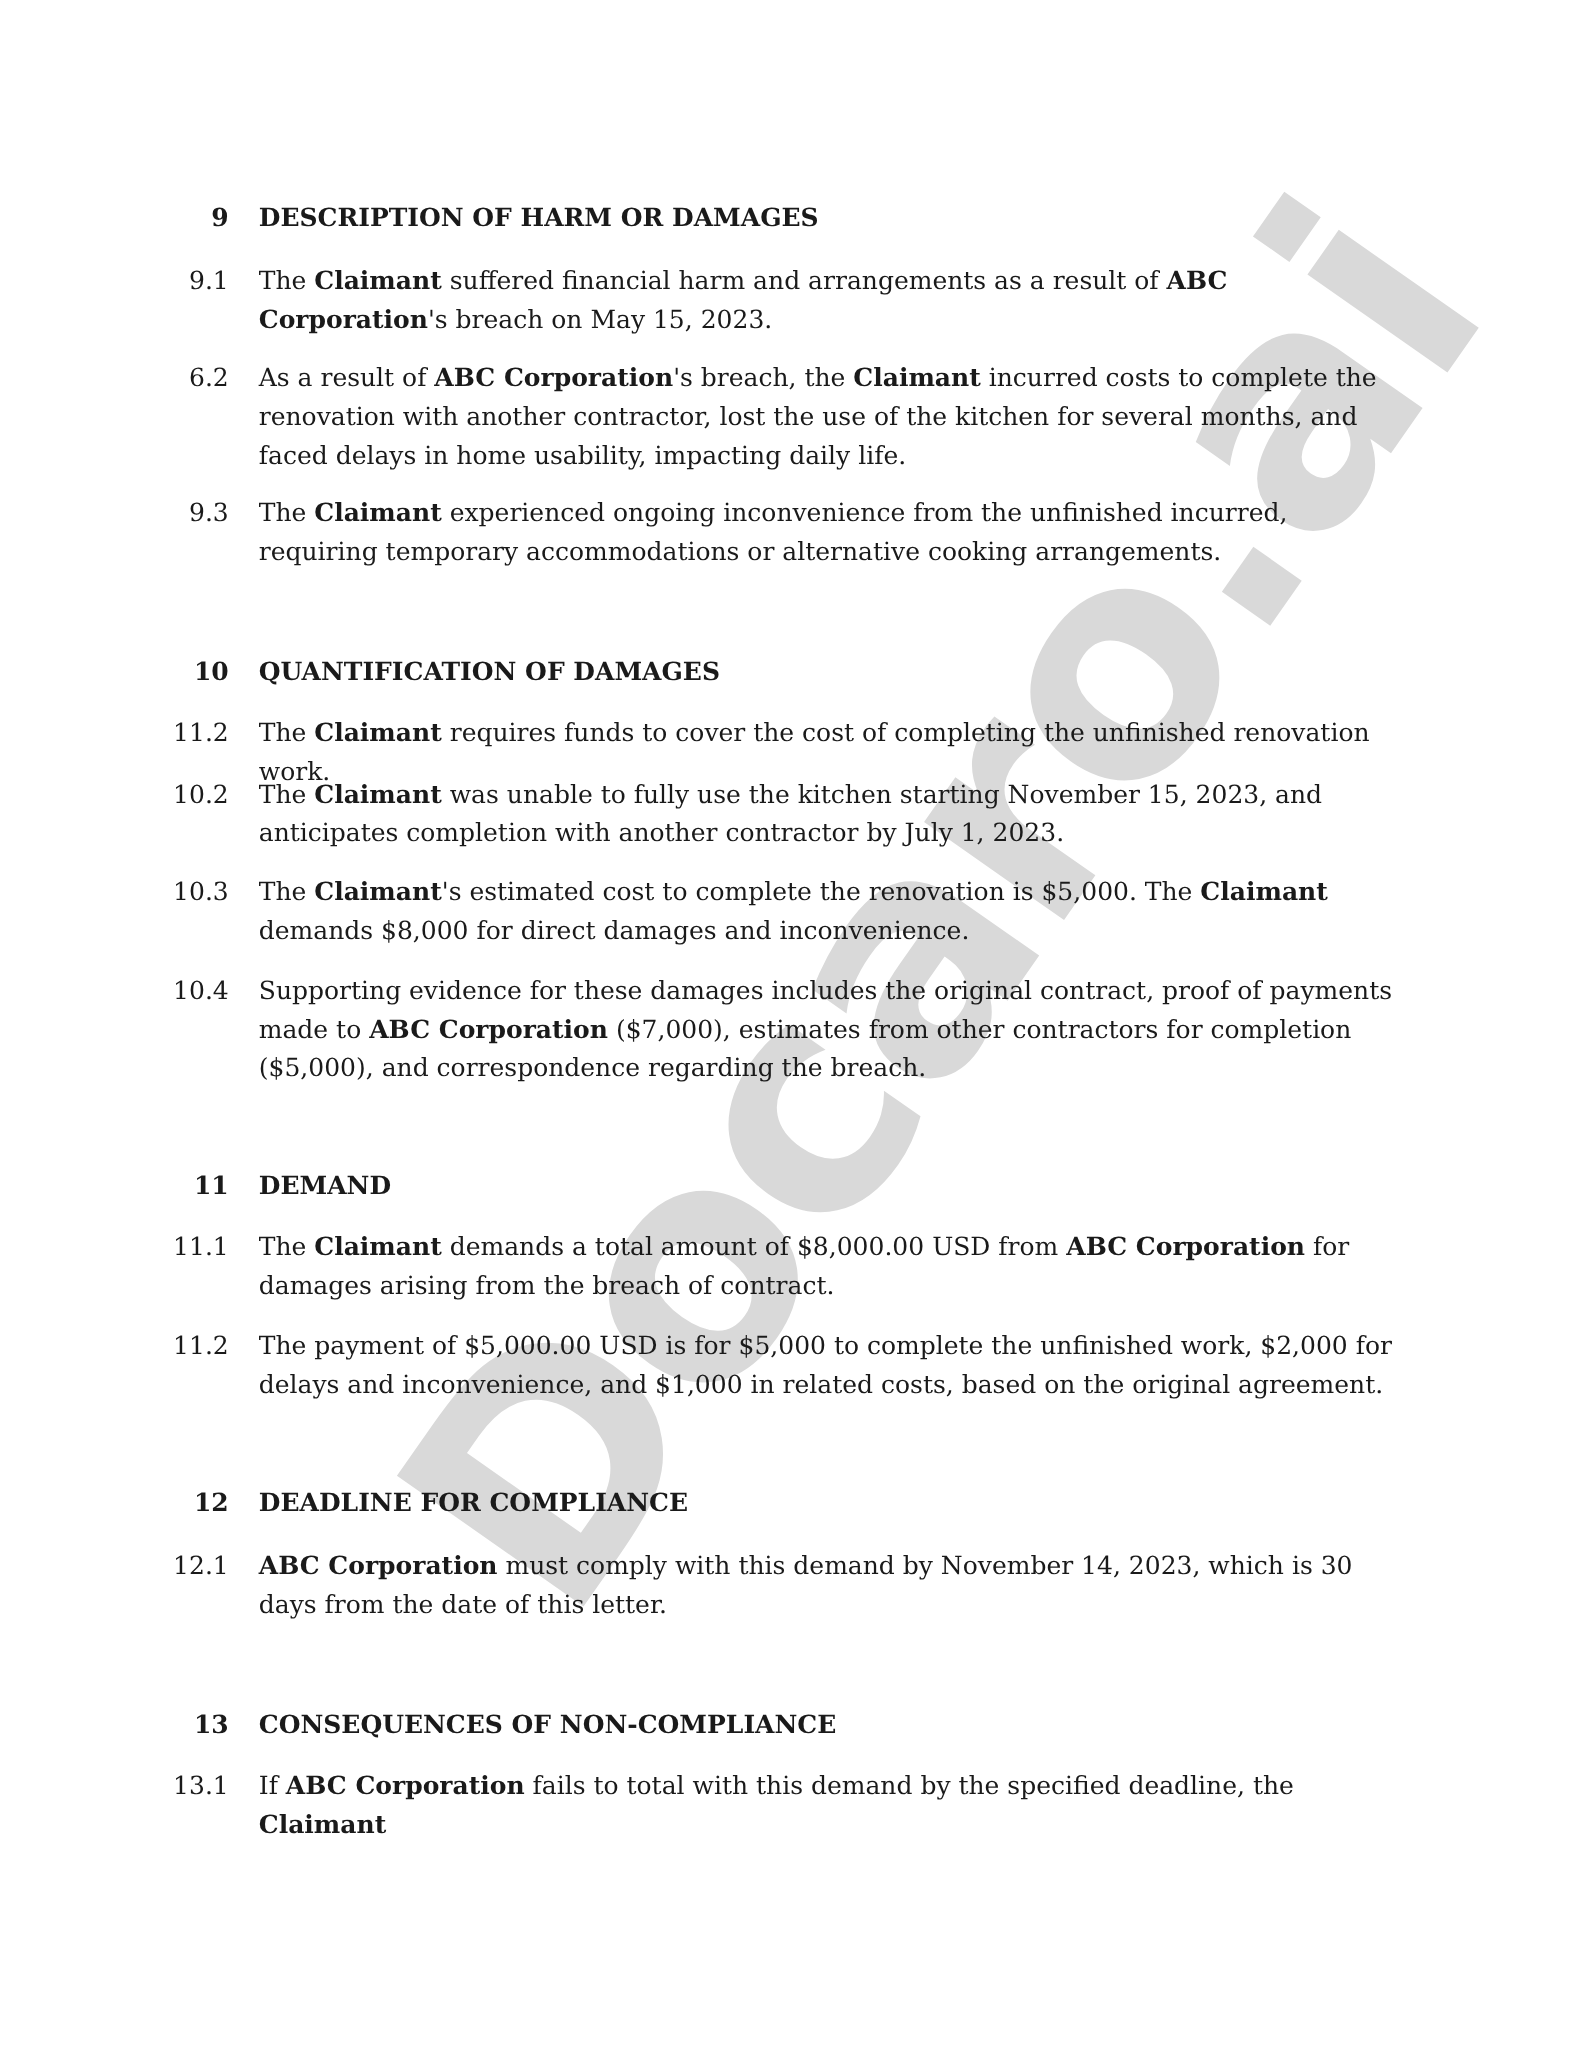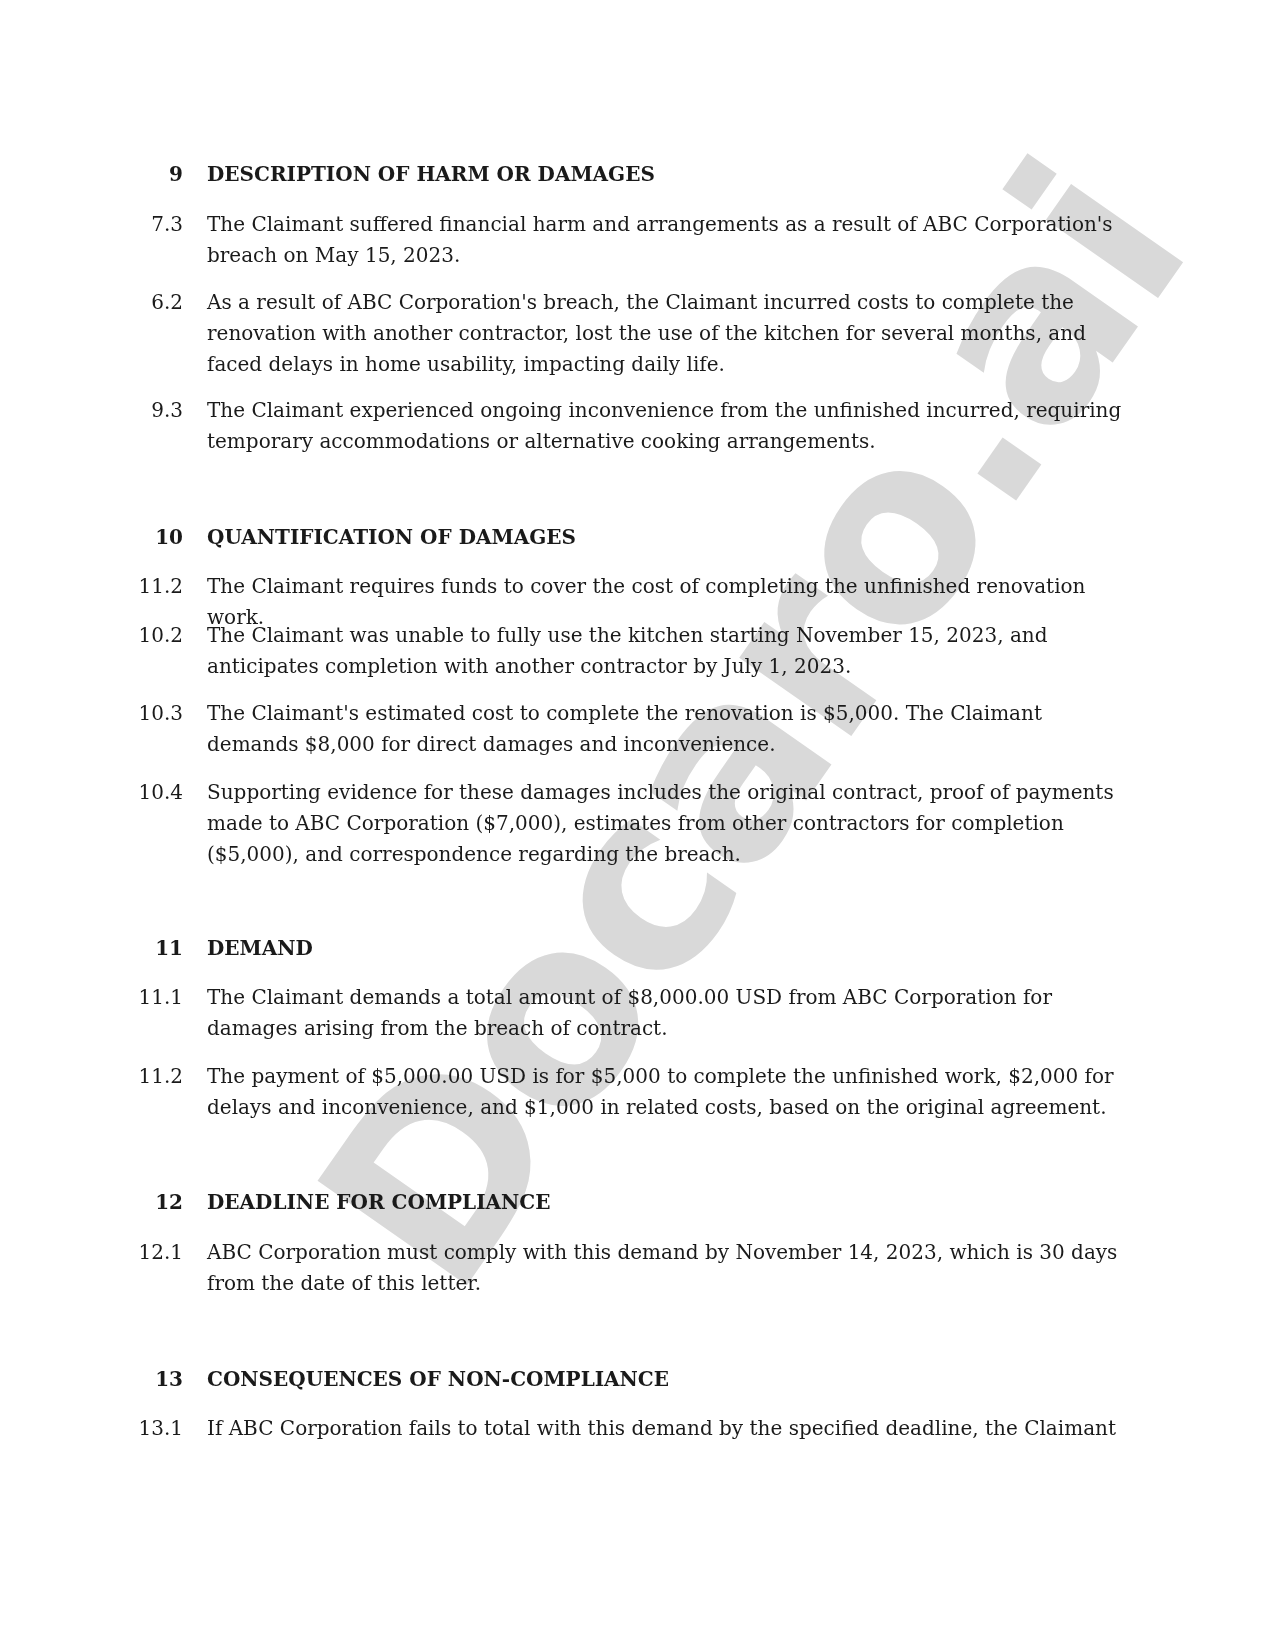--- a/index.html
+++ b/index.html
@@ -8,35 +8,35 @@
   .watermark { position: absolute; left: 170px; top: 720px; width: 1000px;
                font-family: "DejaVu Sans", "Liberation Sans", sans-serif;
                font-weight: bold; font-size: 250px; color: #d9d9d9;
                transform: rotate(-55deg); transform-origin: 50% 50%;
                white-space: nowrap; letter-spacing: -6px; z-index: 0;
                text-align: center; line-height: 1; }
   .page { position: absolute; left: 0; top: 0; width: 1275px; z-index: 1; }
   .row { position: absolute; left: 0; width: 1275px; font-size: 20px; line-height: 31px; }
   .num { position: absolute; left: 120px; width: 63px; text-align: right; }
   .text { position: absolute; left: 207px; width: 915px; }
-  b { font-weight: normal; }
+  b { font-weight: bold; }
 </style>
 </head>
 <body>
 
 <div class="watermark">Docaro.ai</div>
 
 <div class="page">
 
   <div class="row" style="top:159px;font-weight:bold;">
     <span class="num">9</span>
     <span class="text">DESCRIPTION OF HARM OR DAMAGES</span>
   </div>
   <div class="row" style="top:209px;">
-    <span class="num">7.3</span>
+    <span class="num">9.1</span>
     <span class="text"><span>The </span><b>Claimant</b><span> suffered financial harm and arrangements as a result of </span><b>ABC Corporation</b><span>'s breach on May 15, 2023.</span></span>
   </div>
   <div class="row" style="top:287px;">
     <span class="num">6.2</span>
     <span class="text"><span>As a result of </span><b>ABC Corporation</b><span>'s breach, the </span><b>Claimant</b><span> incurred costs to complete the renovation with another contractor, lost the use of the kitchen for several months, and faced delays in home usability, impacting daily life.</span></span>
   </div>
   <div class="row" style="top:395px;">
     <span class="num">9.3</span>
     <span class="text"><span>The </span><b>Claimant</b><span> experienced ongoing inconvenience from the unfinished incurred, requiring temporary accommodations or alternative cooking arrangements.</span></span>
   </div>

